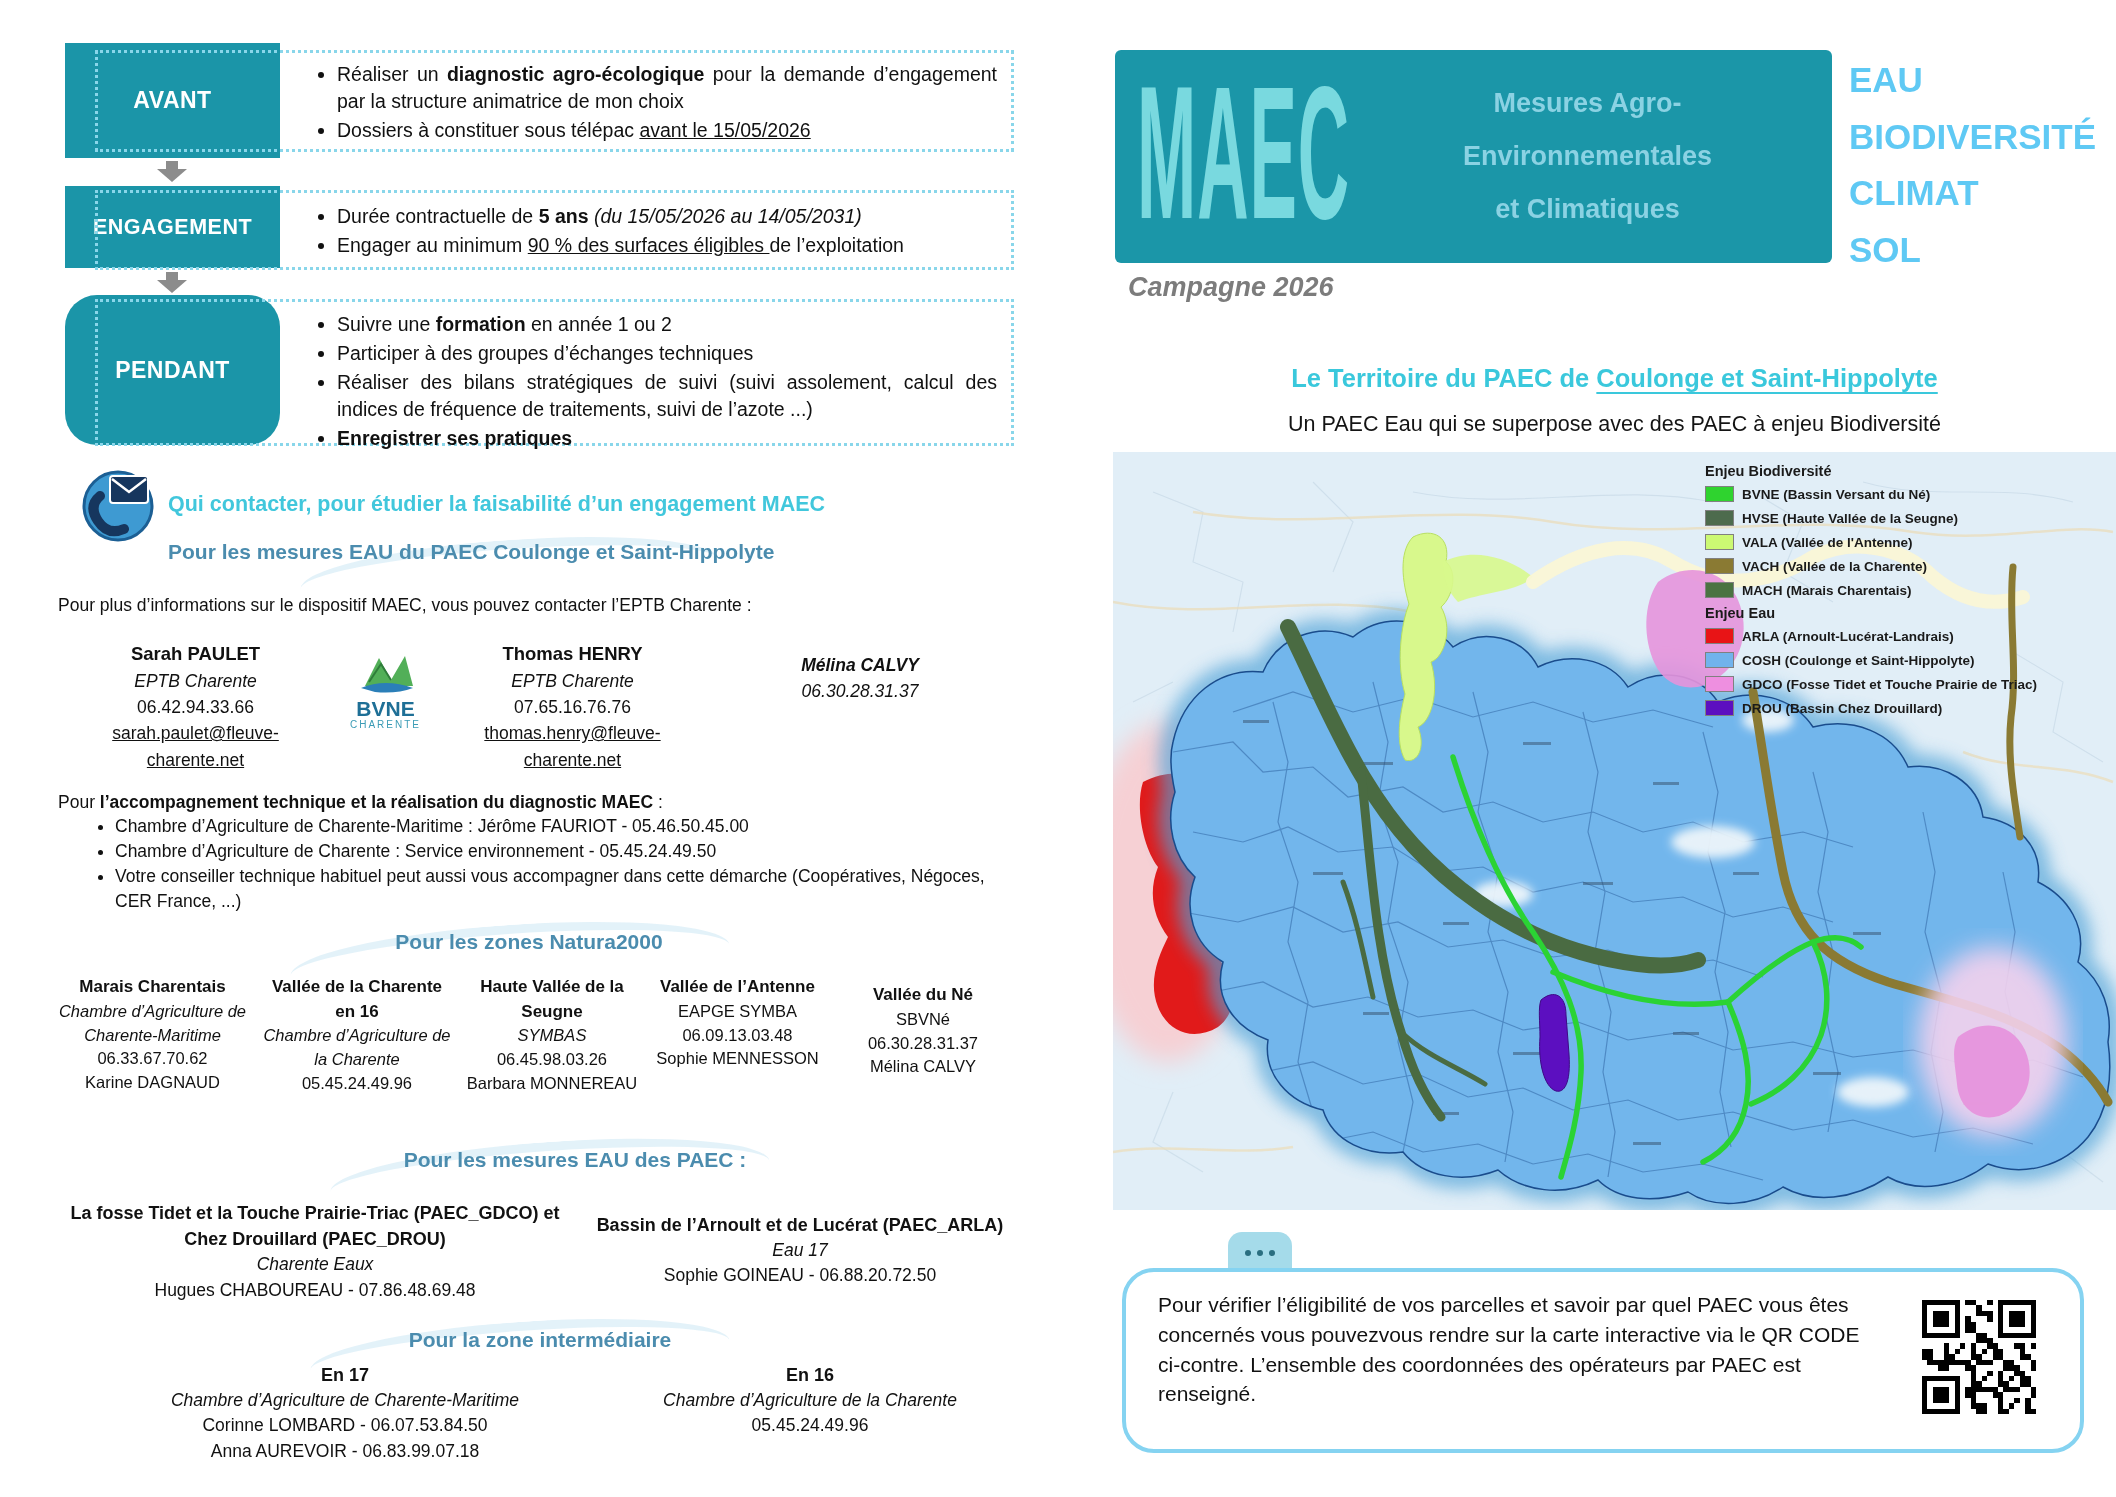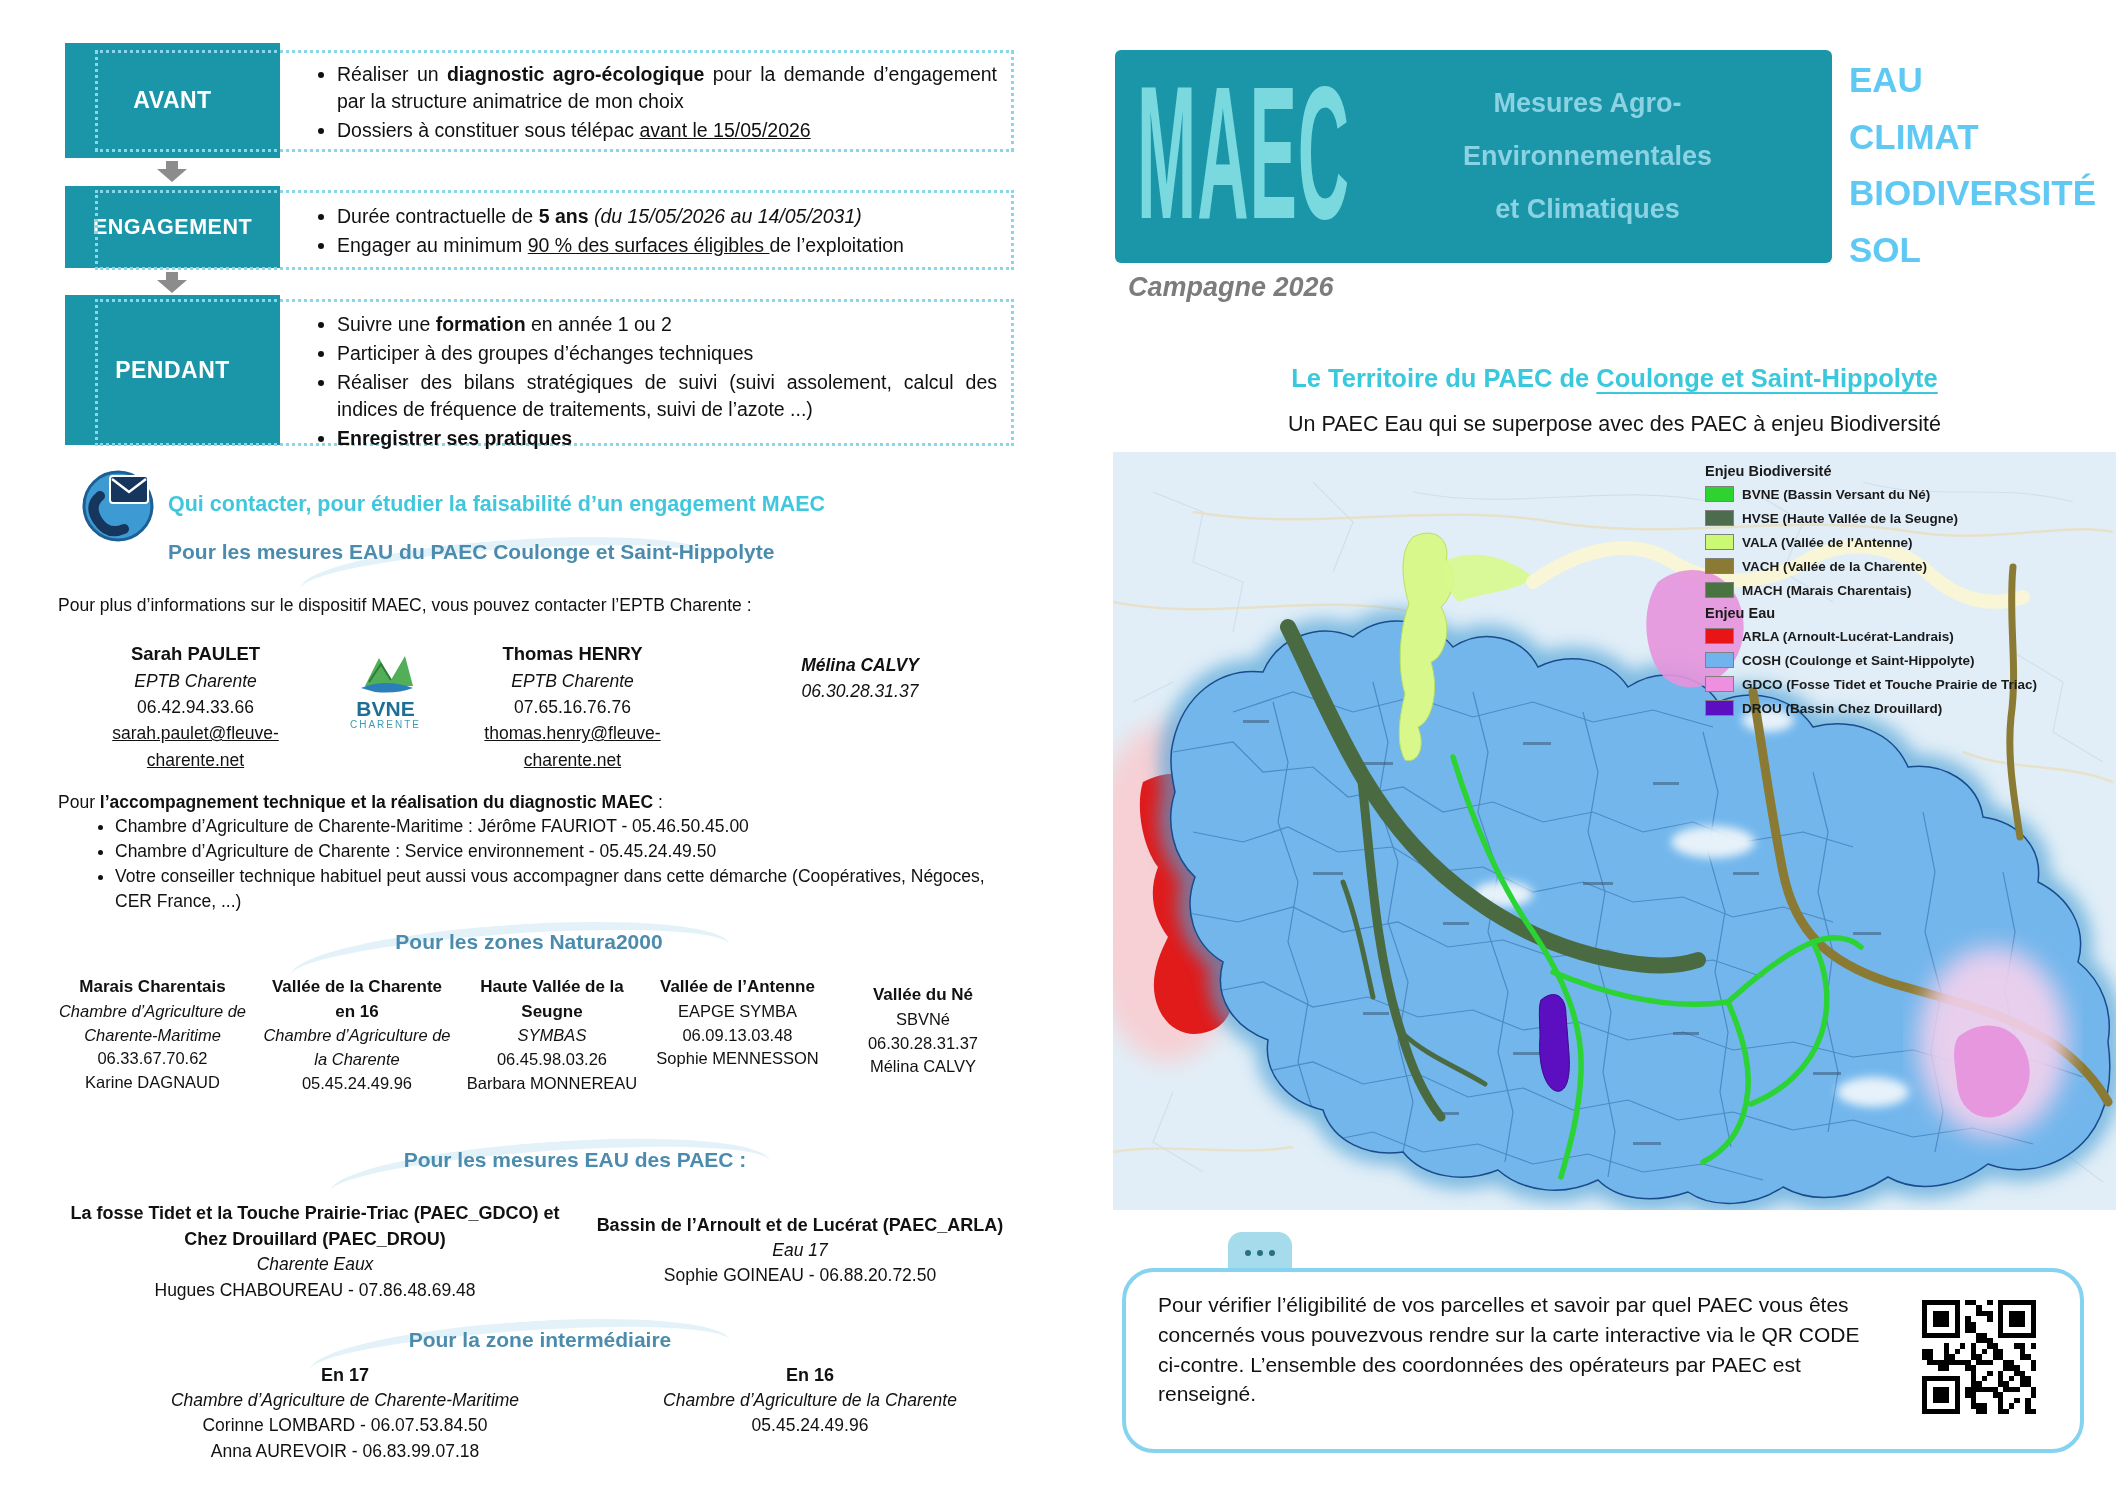--- a/index.html
+++ b/index.html
@@ -91,21 +91,21 @@
         <li><span>Durée contractuelle de </span><span class="b">5 ans</span><span class="i"> (du 15/05/2026 au 14/05/2031)</span><span class="u"></span><span></span></li>
         <li><span>Engager au minimum </span><span class="b"></span><span class="i"></span><span class="u">90 % des surfaces éligibles </span><span>de l’exploitation</span></li>
       </ul>
     </div>
   </div>
   <div class="arrow" style="left:154px;top:272px;">
     <div class="stem"></div>
       <div class="tri"></div>
   </div>
 
-  <div class="tealbox" style="left:65px;top:295px;width:215px;height:150px;font-size:23px;">
+  <div class="tealbox" style="left:65px;top:295px;width:215px;height:150px;font-size:23px;border-radius:32px;">
     <span>PENDANT</span>
   </div>
   <div class="dashbox" style="left:95px;top:299px;width:913px;height:141px;">
     <div class="dash-content" style="top:5px;">
       <ul>
         <li><span>Suivre une </span><span class="b">formation</span><span> en année 1 ou 2</span></li>
         <li><span>Participer à des groupes d’échanges techniques</span></li>
         <li><span>Réaliser des bilans stratégiques de suivi (suivi assolement, calcul des indices de fréquence de traitements, suivi de l’azote ...)</span></li>
         <li><span class="b">Enregistrer ses pratiques</span></li>
       </ul>
@@ -234,22 +234,22 @@
   <div class="maecbox">
     <div class="maeclogo">MAEC</div>
     <div class="maeclines">
       <div>Mesures Agro-</div>
       <div>Environnementales</div>
       <div>et Climatiques</div>
     </div>
   </div>
   <div class="themes">
     <div>EAU</div>
+    <div>BIODIVERSITÉ</div>
     <div>CLIMAT</div>
-    <div>BIODIVERSITÉ</div>
     <div>SOL</div>
   </div>
   <div class="campagne">Campagne 2026</div>
 
   <div class="terr-title">
     <span>Le Territoire du PAEC de </span><span class="u">Coulonge et Saint-Hippolyte</span>
   </div>
   <div class="terr-sub">Un PAEC Eau qui se superpose avec des PAEC à enjeu Biodiversité</div>
 
   <div class="map">

